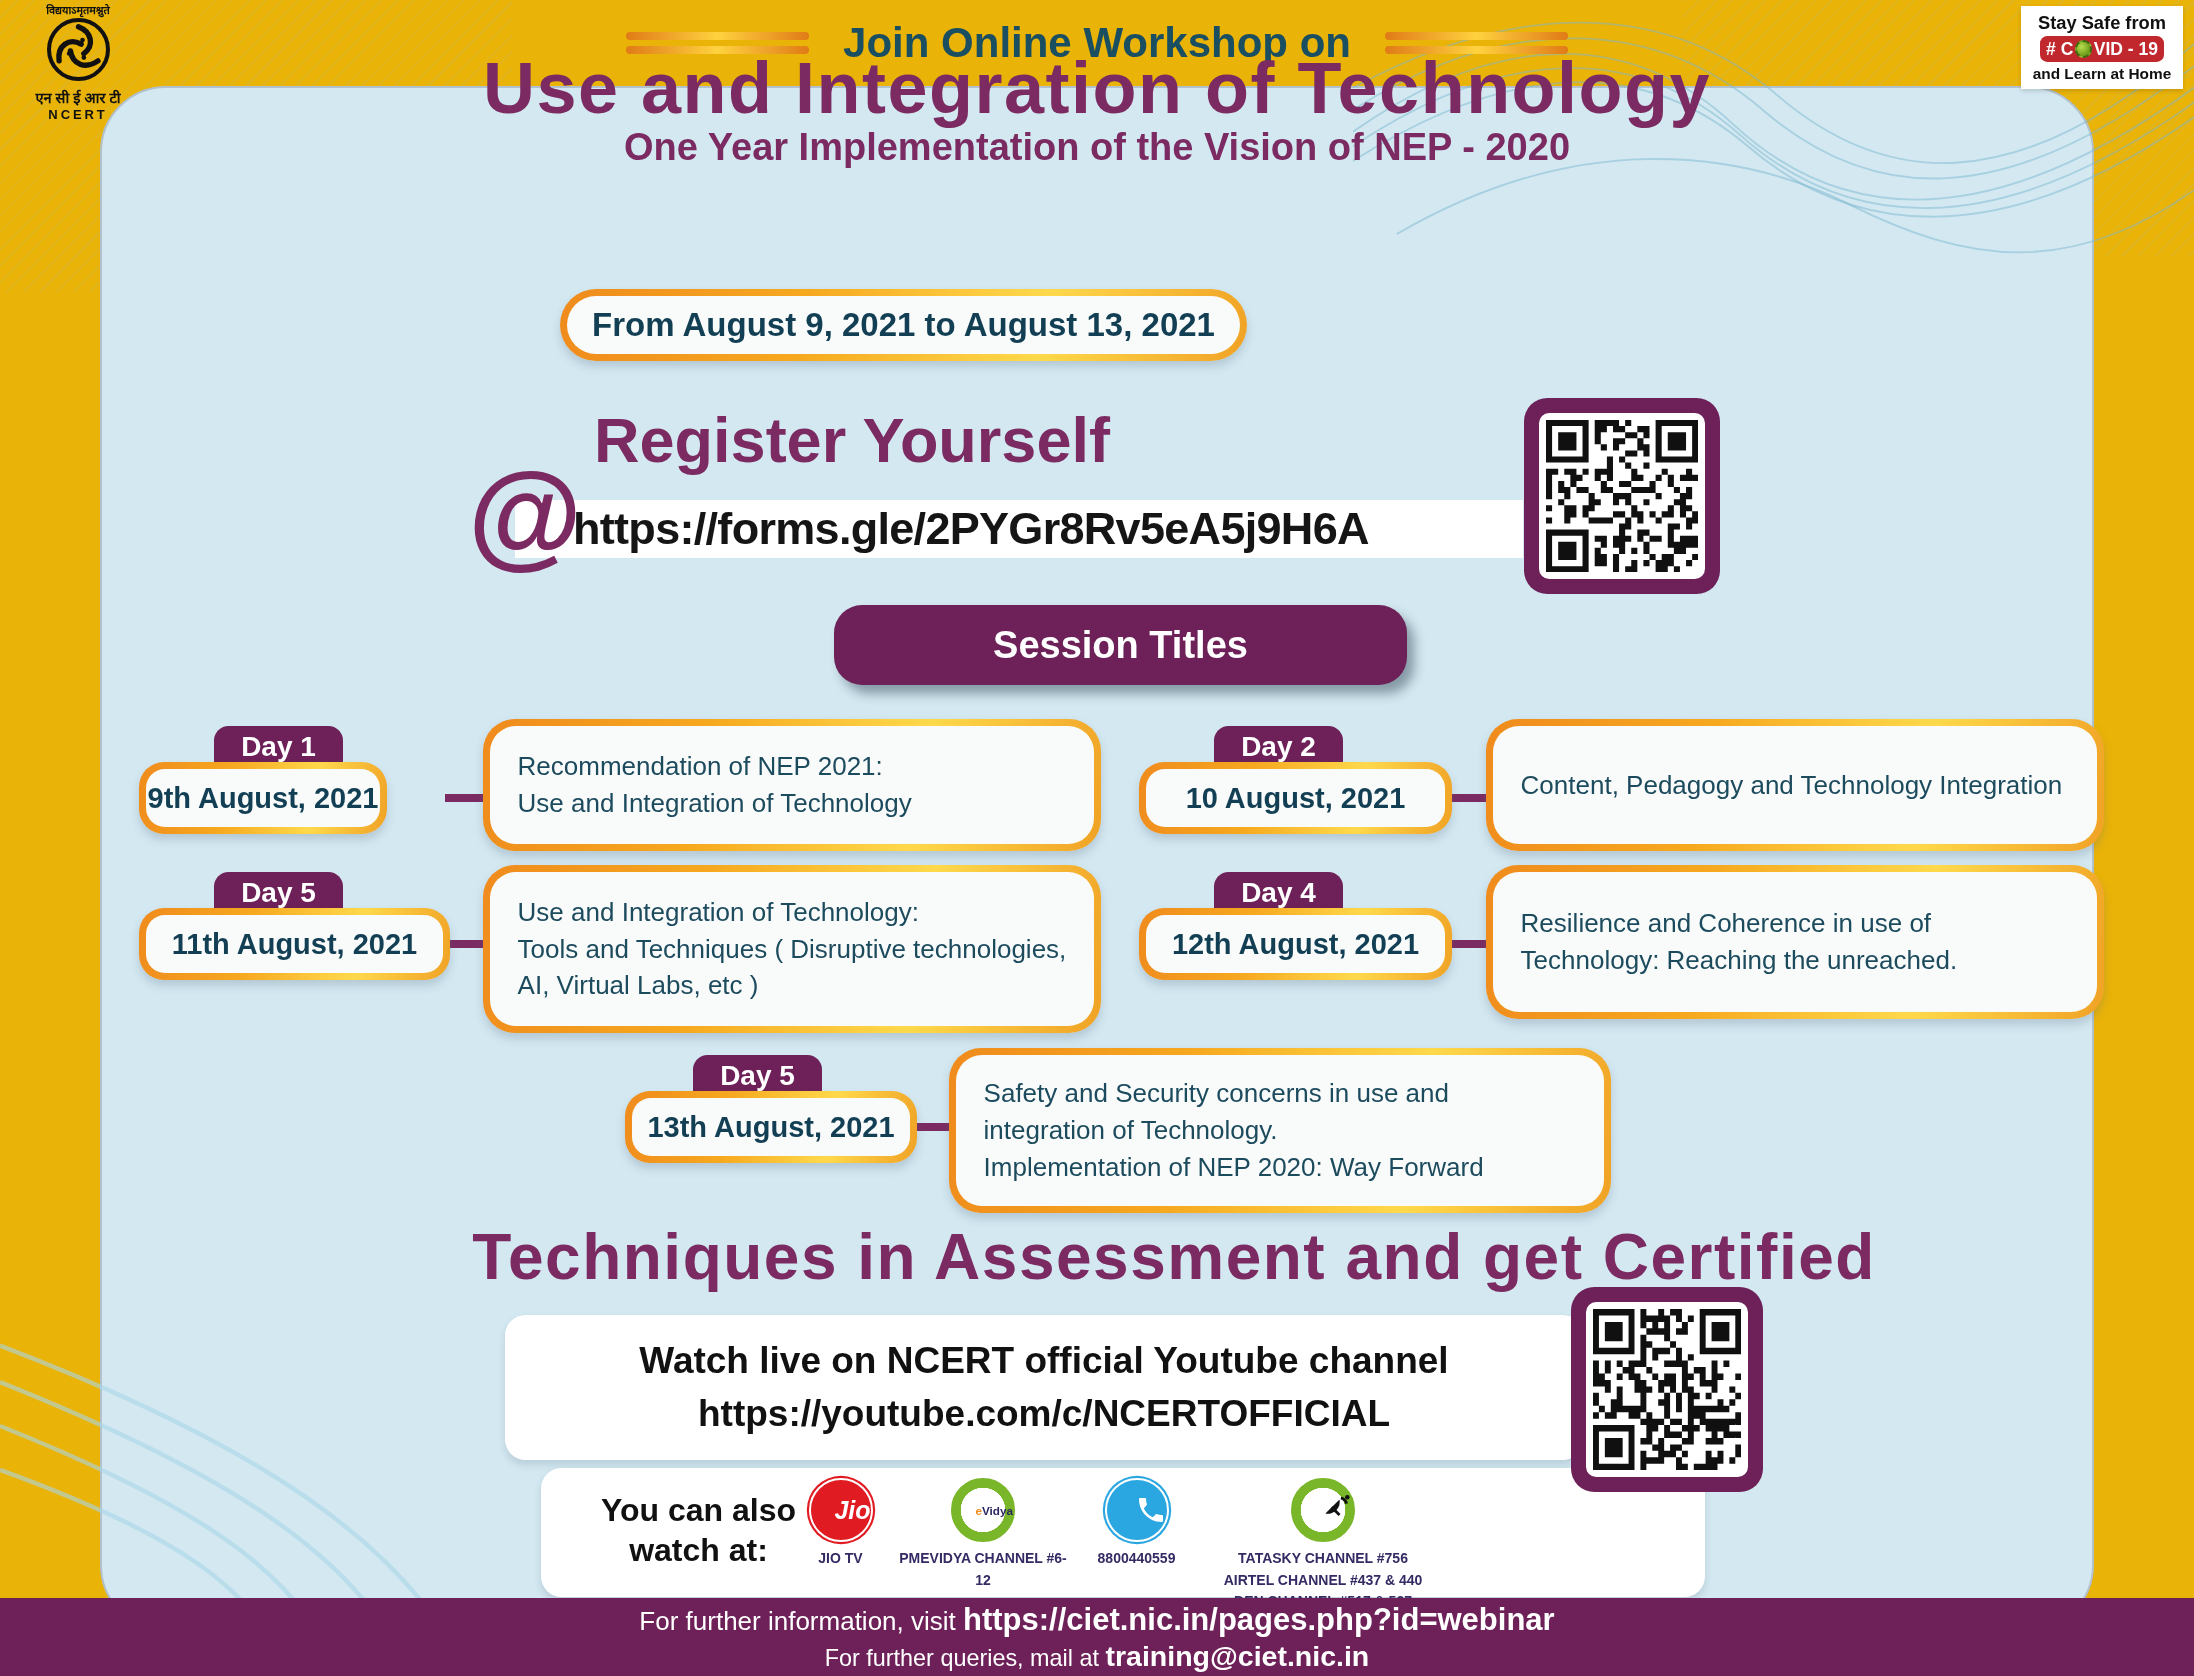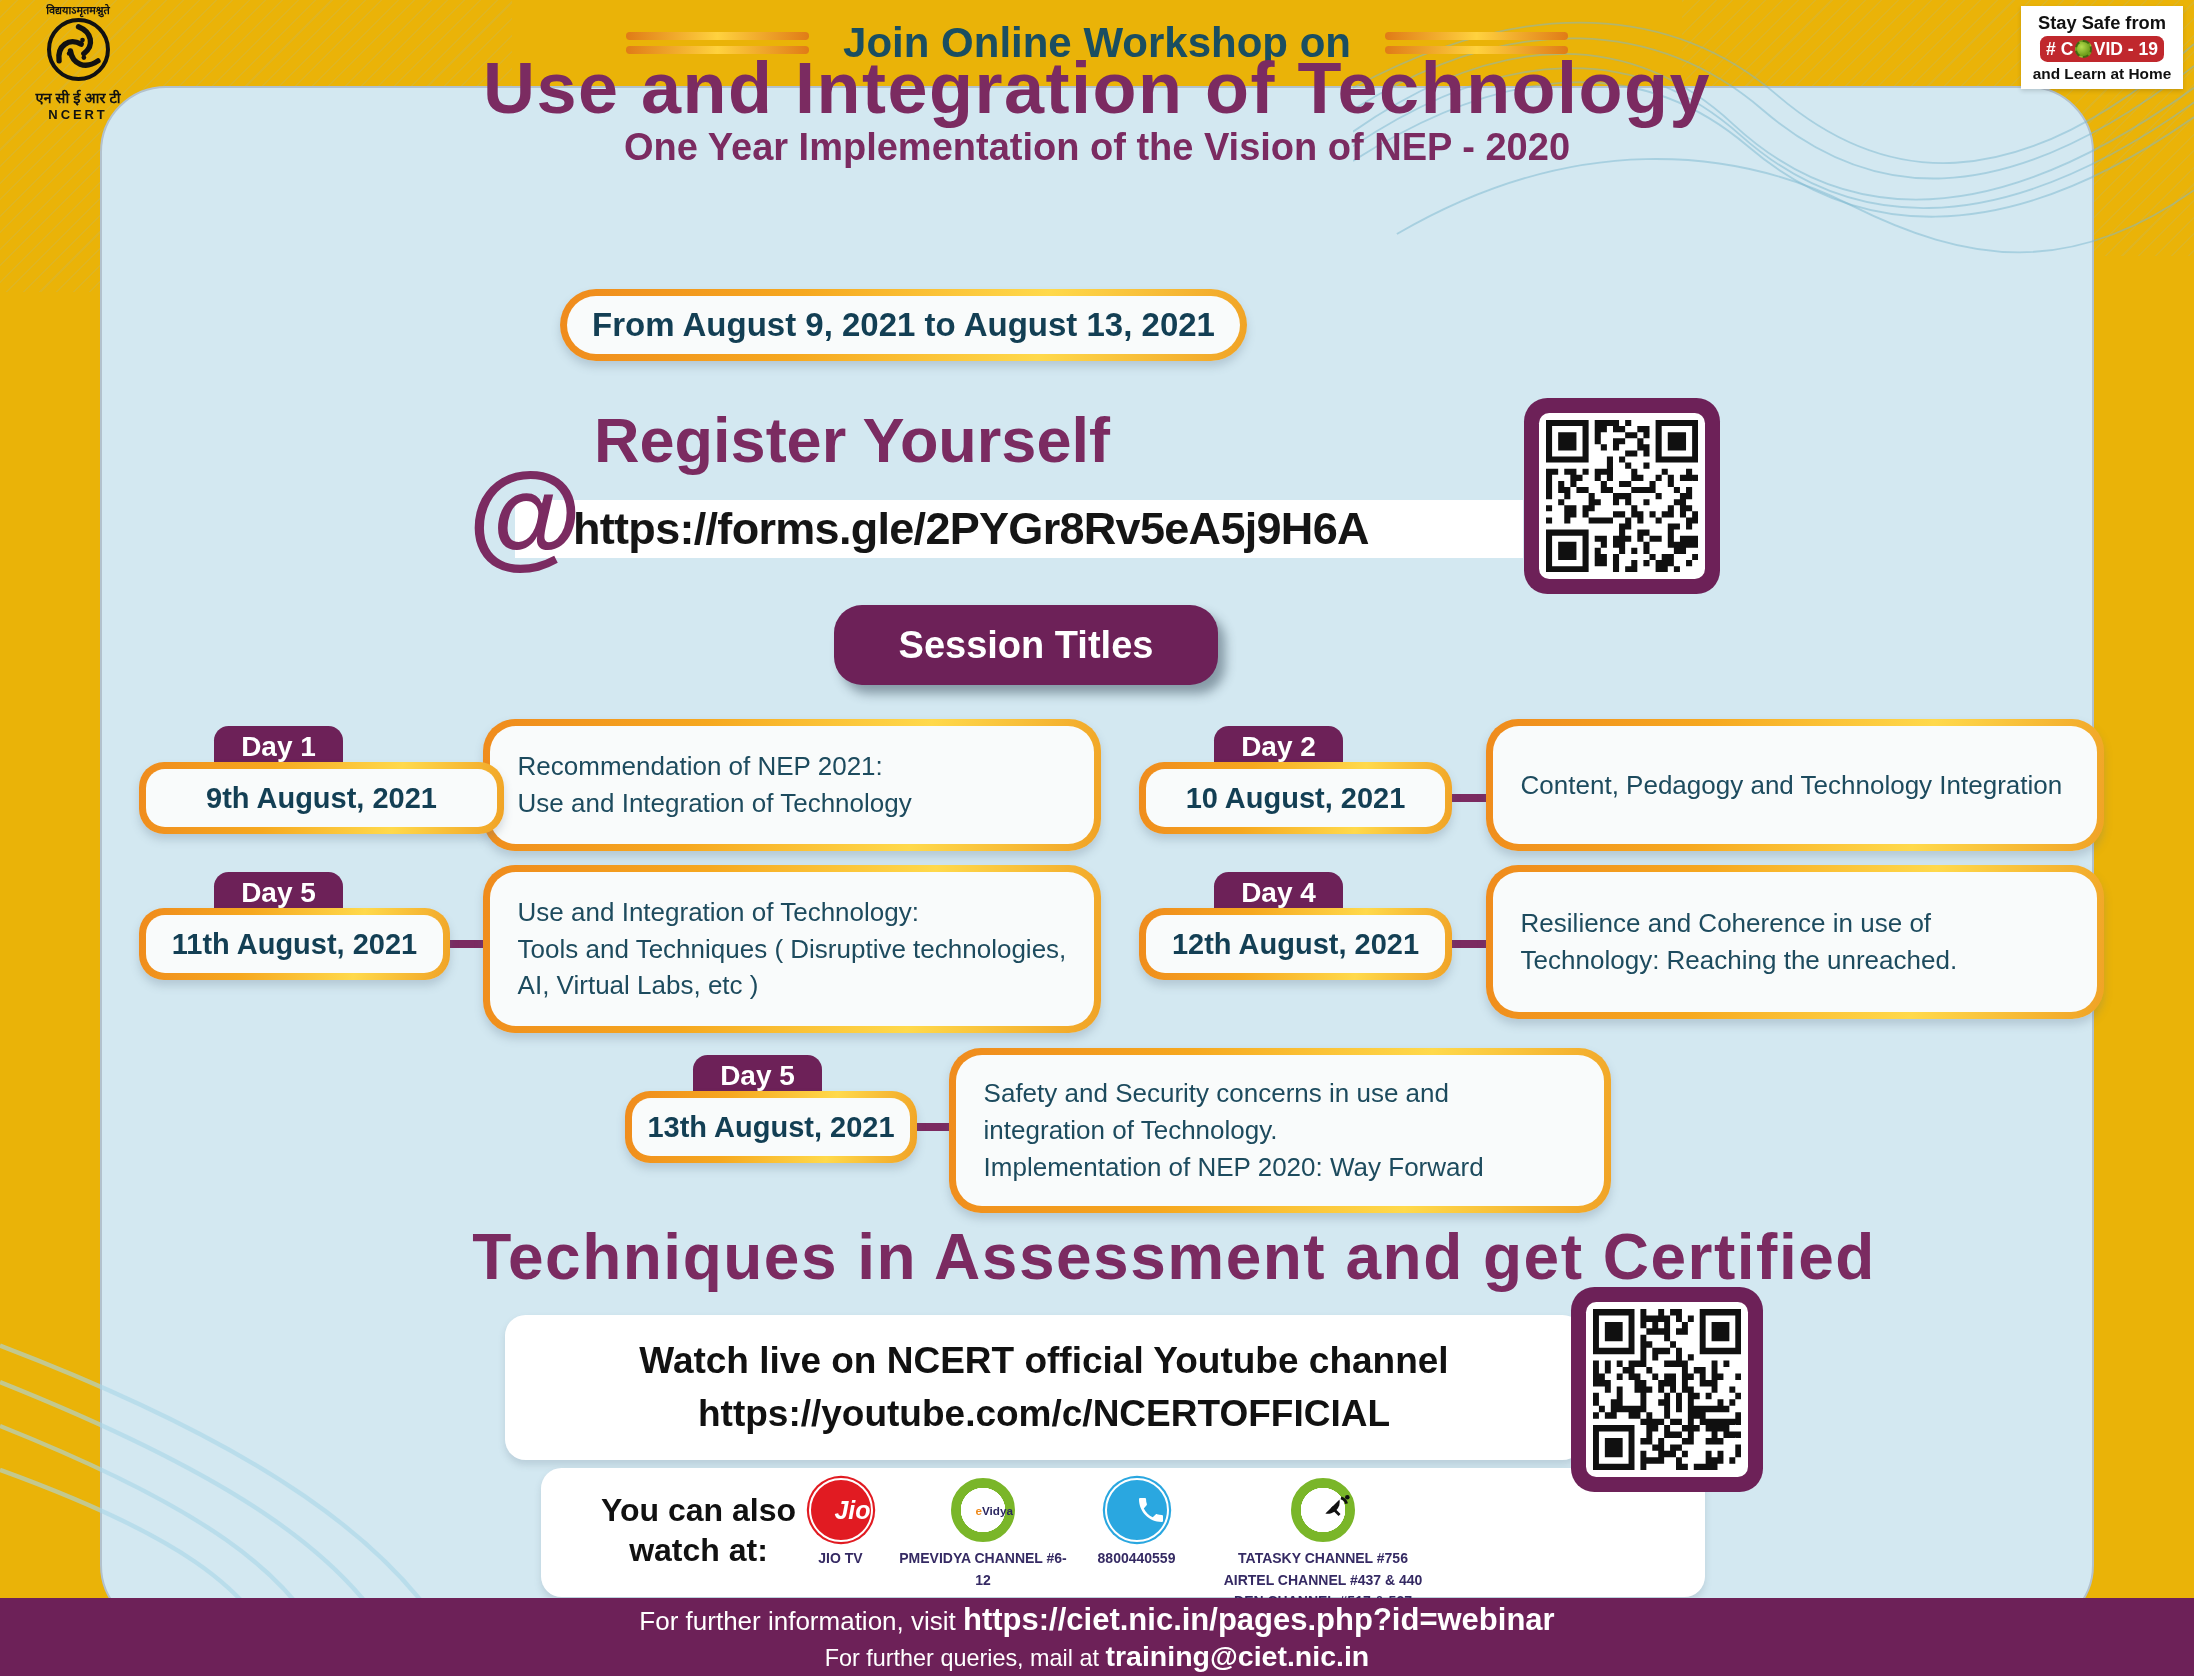--- a/index.html
+++ b/index.html
@@ -50,21 +50,21 @@
   .register{position:absolute;left:0;top:404px;width:1704px;text-align:center;font-size:63px;font-weight:bold;color:#7b2b61;z-index:4;}
   .at{position:absolute;left:468px;top:455px;font-size:117px;font-weight:bold;color:#7b2b61;z-index:5;line-height:1;}
   .url-strip{position:absolute;left:515px;top:500px;width:1008px;height:58px;background:#fff;display:flex;align-items:center;padding-left:58px;z-index:4;}
   .url-strip span{font-size:45px;font-weight:bold;color:#151515;letter-spacing:-0.7px;}
 
   .qr-frame{position:absolute;background:#6d2158;border-radius:23.4px;padding:14.6px;z-index:5;}
   .qr-frame .qr-inner{background:#fff;border-radius:10.2px;width:100%;height:100%;padding:7.3px;}
   .qr1{left:1524px;top:398px;width:196px;height:196px;}
   .qr2{left:1571px;top:1287px;width:192px;height:205px;}
 
-  .session-btn{position:absolute;left:834px;top:605px;width:384px;height:80px;background:#6d2158;border-radius:28px;
+  .session-btn{position:absolute;left:834px;top:605px;width:573px;height:80px;background:#6d2158;border-radius:28px;
                display:flex;align-items:center;justify-content:center;color:#fff;font-size:38px;font-weight:bold;
                box-shadow:7.3px 8.8px 10.2px rgba(40,60,75,.45);z-index:4;}
 
   .day-tab{position:absolute;background:#6d2158;color:#fff;font-size:28px;font-weight:bold;text-align:center;
            width:129px;height:45px;line-height:41px;border-radius:14.6px 14.6px 4.4px 4.4px;z-index:3;}
   .date-pill{height:72px;border-radius:25px;z-index:4;}
   .date-pill .inner{border-radius:19px;font-size:29px;font-weight:bold;color:#133f54;}
   .connector{position:absolute;background:#7b2b61;height:8px;z-index:2;}
   .session-box{border-radius:32px;z-index:3;}
   .session-box .inner{border-radius:26px;justify-content:flex-start;padding:14.6px 28px;
@@ -177,21 +177,21 @@
   <div class="qr-frame qr1">
     <div class="qr-inner qr-pattern"><svg viewBox="0 0 25 25" width="100%" height="100%" preserveAspectRatio="none">
           <path d="M8 0h1v1h-1zM9 0h1v1h-1zM10 0h1v1h-1zM11 0h1v1h-1zM13 0h1v1h-1zM8 1h1v1h-1zM9 1h1v1h-1zM11 1h1v1h-1zM12 1h1v1h-1zM15 1h1v1h-1zM16 1h1v1h-1zM8 2h1v1h-1zM13 2h1v1h-1zM14 2h1v1h-1zM16 2h1v1h-1zM8 3h1v1h-1zM11 3h1v1h-1zM12 3h1v1h-1zM15 3h1v1h-1zM9 4h1v1h-1zM11 4h1v1h-1zM15 4h1v1h-1zM16 4h1v1h-1zM13 5h1v1h-1zM14 5h1v1h-1zM16 5h1v1h-1zM10 6h1v1h-1zM12 6h1v1h-1zM10 7h1v1h-1zM13 7h1v1h-1zM16 7h1v1h-1zM0 8h1v1h-1zM1 8h1v1h-1zM3 8h1v1h-1zM4 8h1v1h-1zM6 8h1v1h-1zM8 8h1v1h-1zM9 8h1v1h-1zM10 8h1v1h-1zM14 8h1v1h-1zM19 8h1v1h-1zM23 8h1v1h-1zM0 9h1v1h-1zM4 9h1v1h-1zM5 9h1v1h-1zM8 9h1v1h-1zM10 9h1v1h-1zM14 9h1v1h-1zM15 9h1v1h-1zM18 9h1v1h-1zM20 9h1v1h-1zM22 9h1v1h-1zM23 9h1v1h-1zM24 9h1v1h-1zM0 10h1v1h-1zM2 10h1v1h-1zM4 10h1v1h-1zM9 10h1v1h-1zM12 10h1v1h-1zM13 10h1v1h-1zM17 10h1v1h-1zM20 10h1v1h-1zM0 11h1v1h-1zM2 11h1v1h-1zM3 11h1v1h-1zM5 11h1v1h-1zM6 11h1v1h-1zM9 11h1v1h-1zM10 11h1v1h-1zM14 11h1v1h-1zM15 11h1v1h-1zM16 11h1v1h-1zM17 11h1v1h-1zM21 11h1v1h-1zM23 11h1v1h-1zM0 12h1v1h-1zM3 12h1v1h-1zM7 12h1v1h-1zM11 12h1v1h-1zM12 12h1v1h-1zM13 12h1v1h-1zM18 12h1v1h-1zM22 12h1v1h-1zM23 12h1v1h-1zM2 13h1v1h-1zM7 13h1v1h-1zM8 13h1v1h-1zM11 13h1v1h-1zM13 13h1v1h-1zM16 13h1v1h-1zM21 13h1v1h-1zM22 13h1v1h-1zM0 14h1v1h-1zM3 14h1v1h-1zM4 14h1v1h-1zM6 14h1v1h-1zM7 14h1v1h-1zM14 14h1v1h-1zM20 14h1v1h-1zM22 14h1v1h-1zM23 14h1v1h-1zM3 15h1v1h-1zM4 15h1v1h-1zM6 15h1v1h-1zM11 15h1v1h-1zM12 15h1v1h-1zM14 15h1v1h-1zM15 15h1v1h-1zM17 15h1v1h-1zM19 15h1v1h-1zM20 15h1v1h-1zM22 15h1v1h-1zM24 15h1v1h-1zM0 16h1v1h-1zM3 16h1v1h-1zM7 16h1v1h-1zM8 16h1v1h-1zM9 16h1v1h-1zM10 16h1v1h-1zM13 16h1v1h-1zM15 16h1v1h-1zM18 16h1v1h-1zM23 16h1v1h-1zM24 16h1v1h-1zM12 17h1v1h-1zM13 17h1v1h-1zM20 17h1v1h-1zM21 17h1v1h-1zM23 17h1v1h-1zM12 18h1v1h-1zM15 18h1v1h-1zM16 18h1v1h-1zM20 18h1v1h-1zM8 19h1v1h-1zM9 19h1v1h-1zM11 19h1v1h-1zM12 19h1v1h-1zM13 19h1v1h-1zM15 19h1v1h-1zM17 19h1v1h-1zM18 19h1v1h-1zM20 19h1v1h-1zM22 19h1v1h-1zM23 19h1v1h-1zM24 19h1v1h-1zM9 20h1v1h-1zM11 20h1v1h-1zM12 20h1v1h-1zM16 20h1v1h-1zM20 20h1v1h-1zM21 20h1v1h-1zM22 20h1v1h-1zM23 20h1v1h-1zM24 20h1v1h-1zM8 21h1v1h-1zM12 21h1v1h-1zM14 21h1v1h-1zM16 21h1v1h-1zM21 21h1v1h-1zM22 21h1v1h-1zM8 22h1v1h-1zM9 22h1v1h-1zM11 22h1v1h-1zM17 22h1v1h-1zM19 22h1v1h-1zM20 22h1v1h-1zM24 22h1v1h-1zM8 23h1v1h-1zM9 23h1v1h-1zM11 23h1v1h-1zM14 23h1v1h-1zM16 23h1v1h-1zM18 23h1v1h-1zM19 23h1v1h-1zM20 23h1v1h-1zM23 23h1v1h-1zM11 24h1v1h-1zM13 24h1v1h-1zM14 24h1v1h-1zM18 24h1v1h-1zM19 24h1v1h-1zM21 24h1v1h-1z" fill="#101010"></path>
           <path d="M0 0h7v7h-7z M1 1h5v5h-5z M2 2h3v3h-3z M18 0h7v7h-7z M19 1h5v5h-5z M20 2h3v3h-3z M0 18h7v7h-7z M1 19h5v5h-5z M2 20h3v3h-3z" fill="#101010" fill-rule="evenodd"></path>
         </svg></div>
   </div>
 
   <div class="session-btn">Session Titles</div>
 
   <div class="day-tab" style="left:214px;top:726px;">Day 1</div>
-  <div class="gborder date-pill" style="left:139px;top:762px;width:365px;">
+  <div class="gborder date-pill" style="left:139px;top:762px;width:248px;">
     <div class="inner">9th August, 2021</div>
   </div>
   <div class="connector" style="left:445px;top:794px;width:42px;"></div>
   <div class="gborder session-box" style="left:483px;top:719px;width:618px;height:132px;">
     <div class="inner preline">Recommendation of NEP 2021:
 Use and Integration of Technology</div>
   </div>
 
   <div class="day-tab" style="left:1214px;top:726px;">Day 2</div>
   <div class="gborder date-pill" style="left:1139px;top:762px;width:313px;">

